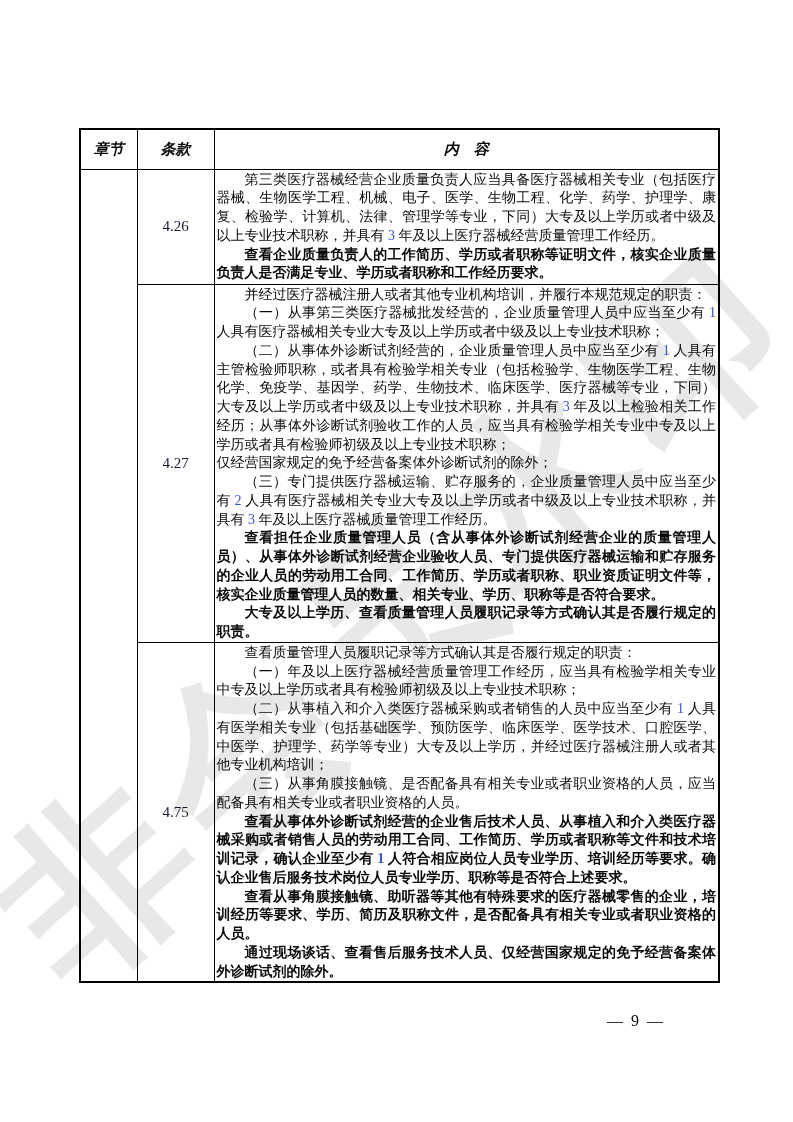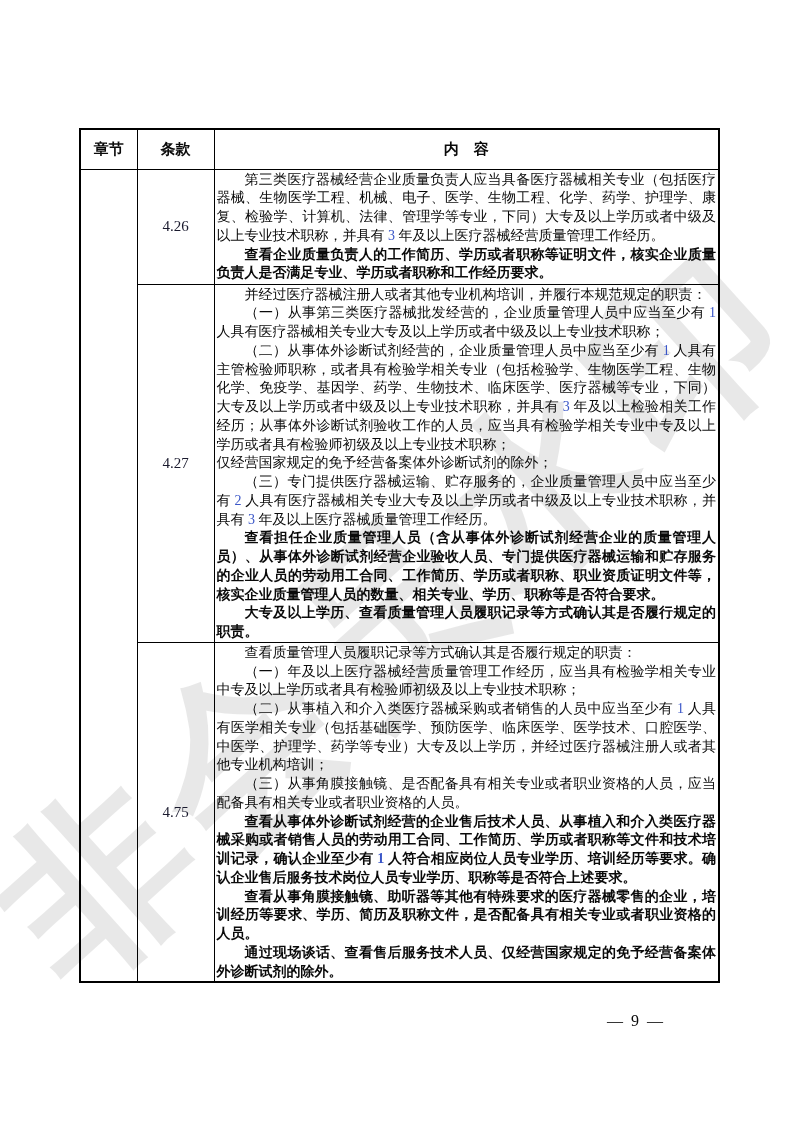--- a/index.html
+++ b/index.html
@@ -37,20 +37,21 @@
     border:1px solid #000;
     background:transparent;
   }
   table.doc-table{border:2px solid #000;}
   th.hdr{
     font-size:15px;
     font-weight:bold;
     text-align:center;
     vertical-align:middle;
     padding:0;
+    font-style:italic;
   }
   tr.header-row{height:40px;}
   td.chapter-cell{width:57px;}
   td.clause-cell{
     width:77px;
     text-align:center;
     vertical-align:middle;
     font-size:15px;
     color:#1a1a2e;
     padding:0;

